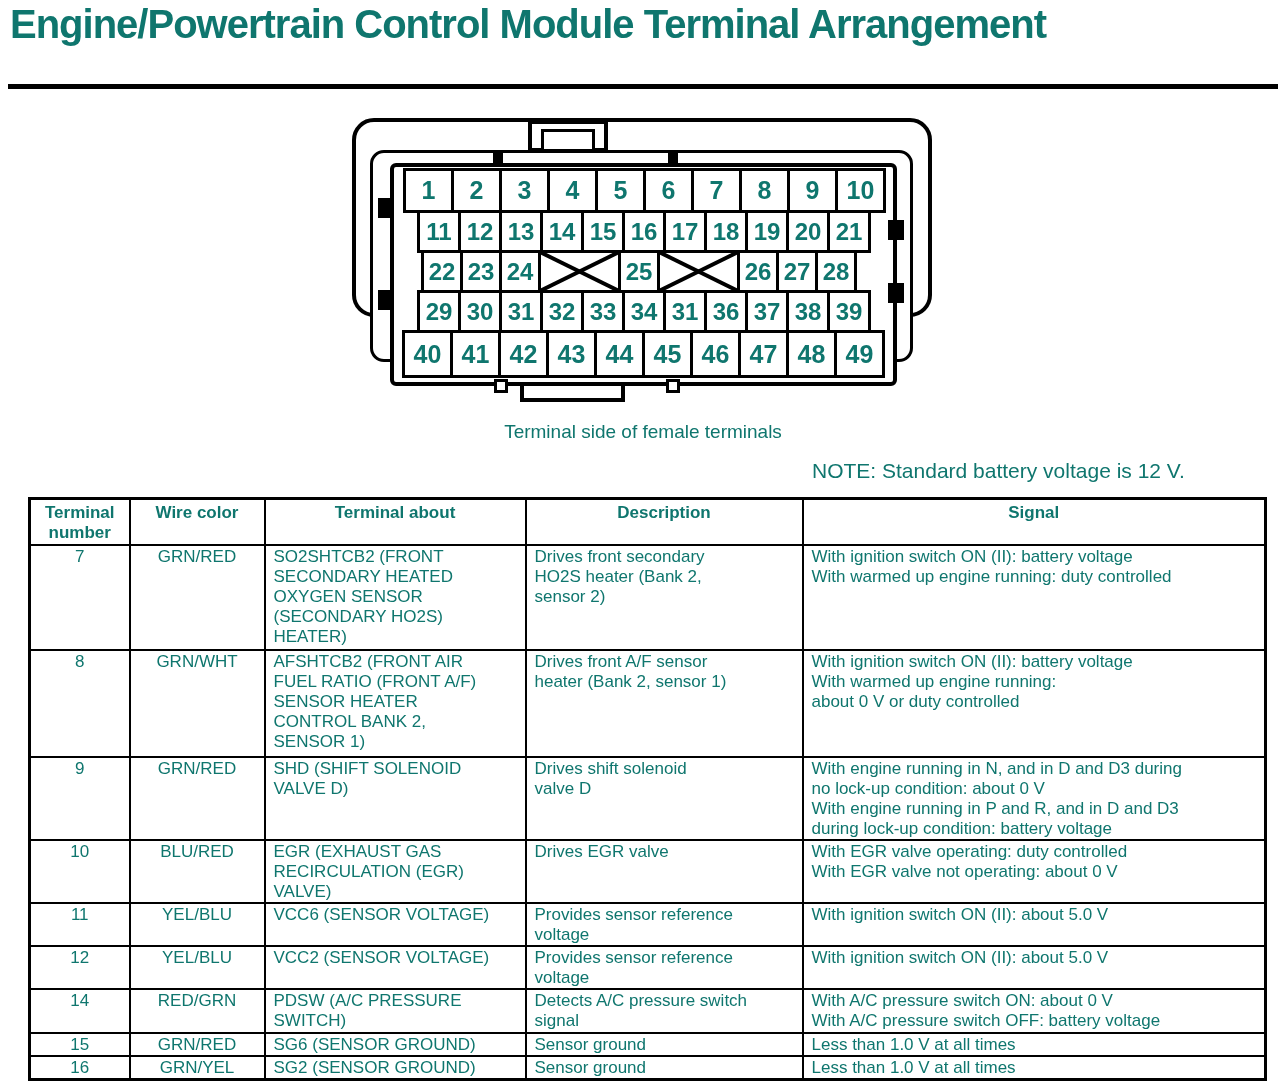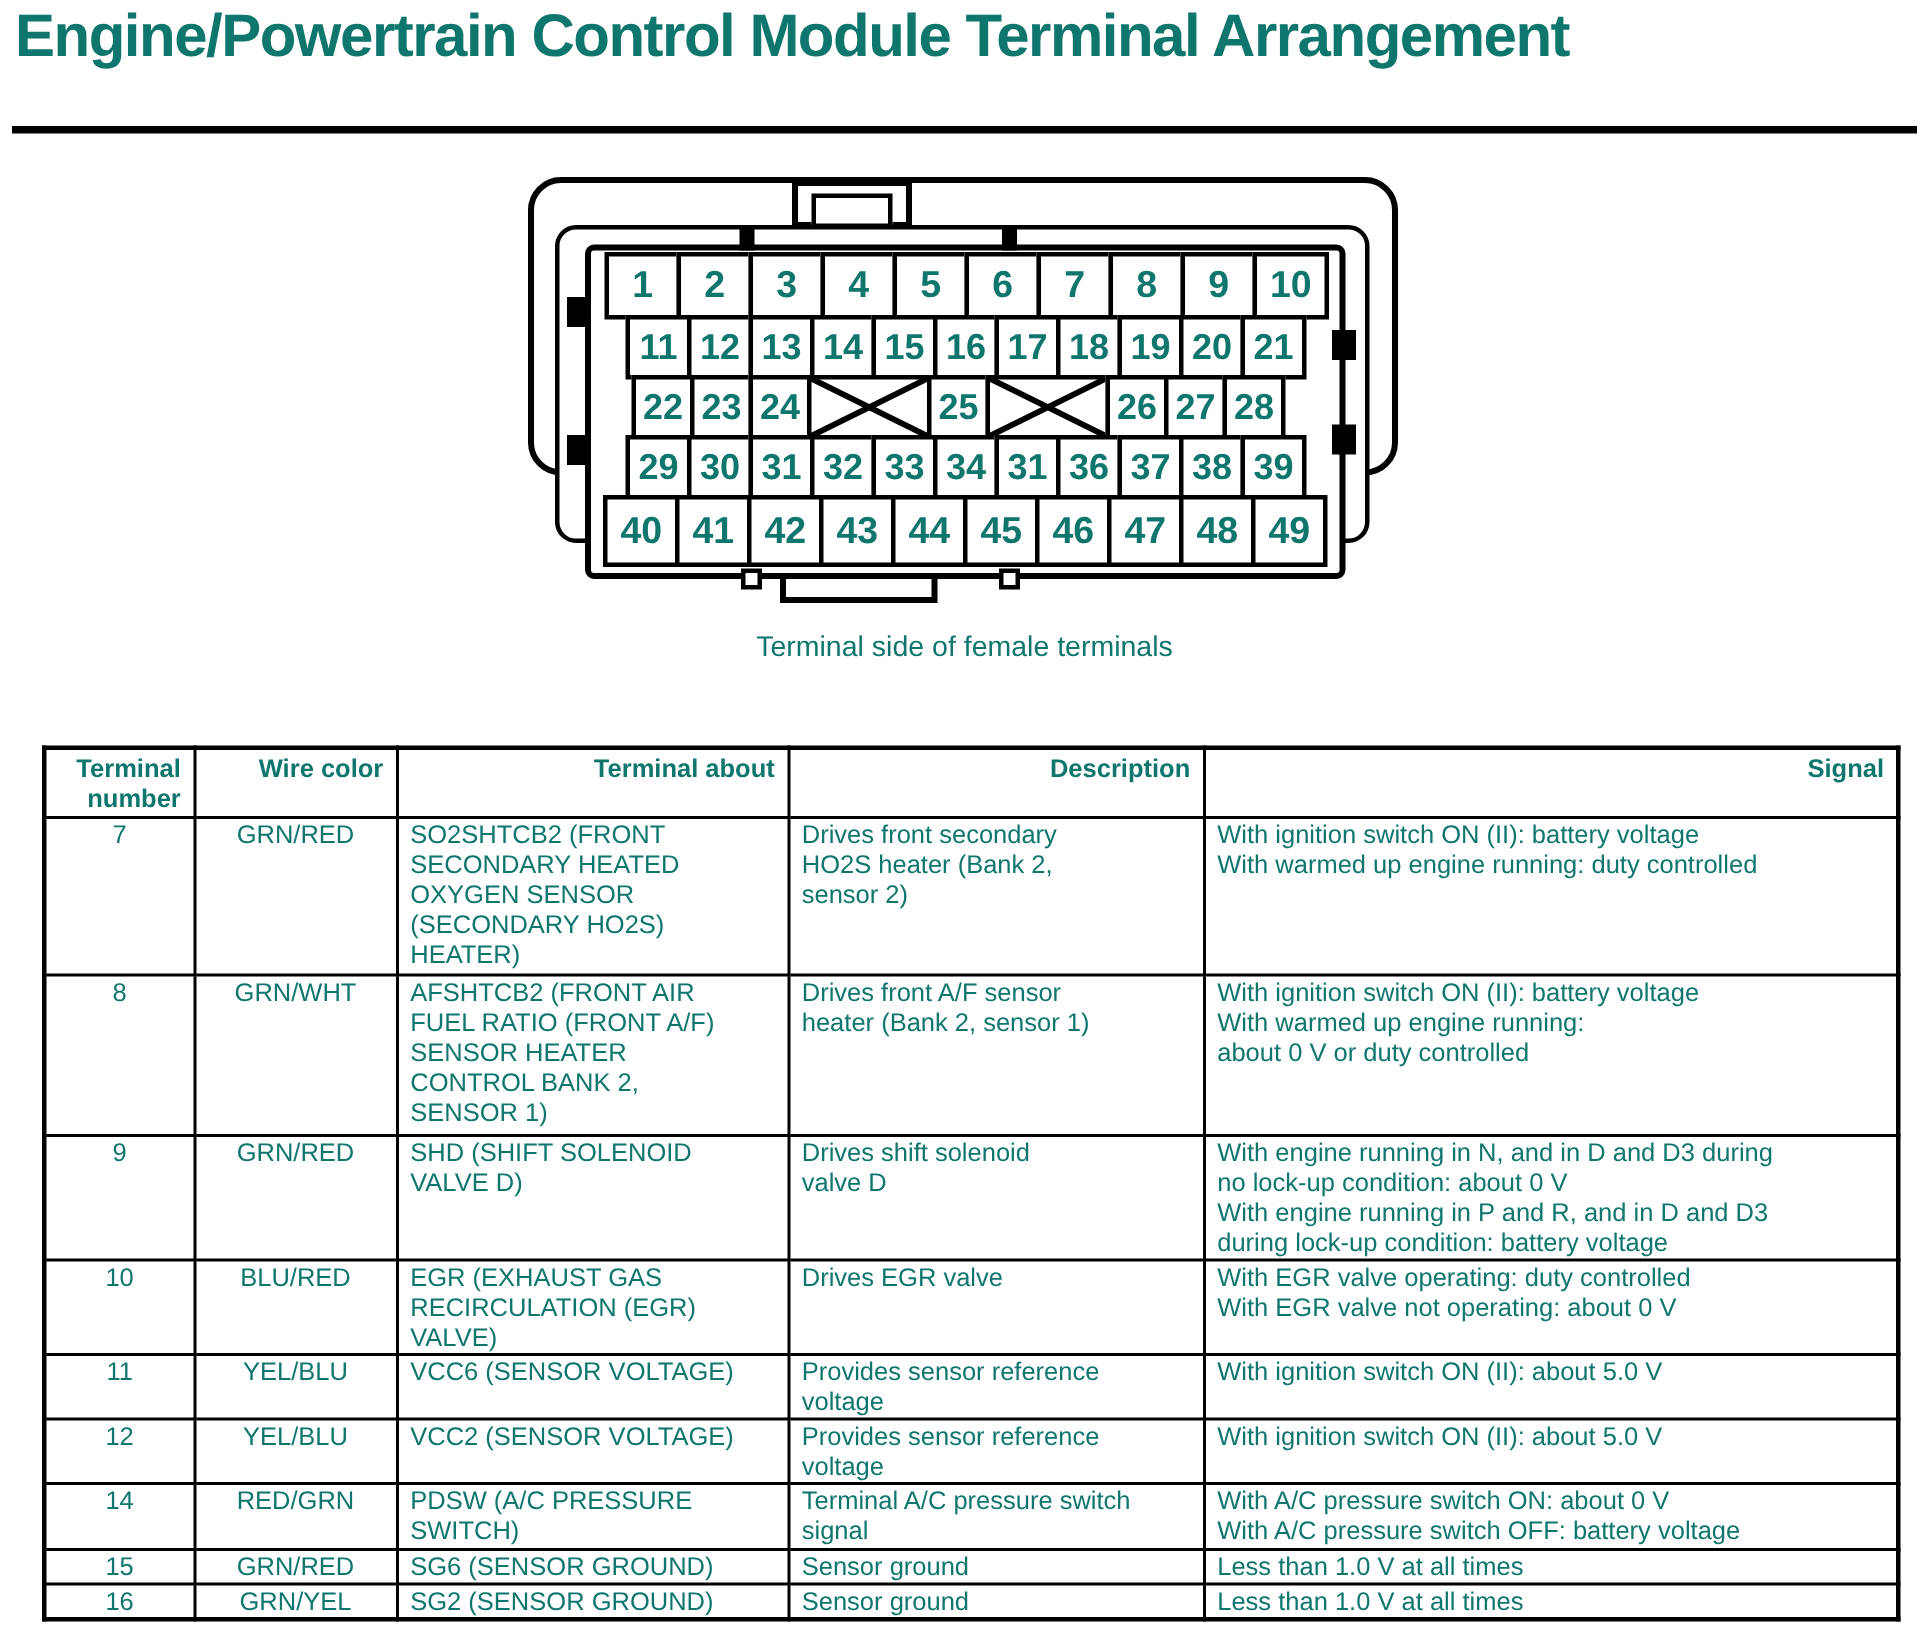--- a/index.html
+++ b/index.html
@@ -53,21 +53,21 @@
   
   table.io{
     position:absolute;left:28px;top:497px;width:1236px;
     border-collapse:collapse;table-layout:fixed;
     border:3px solid #000;font-size:17px;line-height:20px;
   }
   table.io th,table.io td{
     border:2px solid #000;vertical-align:top;white-space:pre-line;
     overflow:hidden;padding:1px 8px 0 8px;
   }
-  table.io th{font-weight:bold;text-align:right;padding-top:3px;}
+  table.io th{font-weight:bold;text-align:center;padding-top:3px;}
   table.io thead tr{height:46px;}
   col.c-term{width:100px;} col.c-wire{width:135px;} col.c-name{width:261px;}
   col.c-desc{width:277px;} col.c-sig{width:463px;}
   td.center{text-align:center;}
   tr.h7{height:105px;} tr.h8{height:107px;} tr.h9{height:83px;} tr.h10{height:63px;}
   tr.h11{height:43px;} tr.h12{height:43px;} tr.h14{height:44px;}
   tr.h15{height:22px;} tr.h16{height:22px;}
 </style>
 </head>
 <body>
@@ -163,20 +163,21 @@
         <div class="pin">45</div>
         <div class="pin">46</div>
         <div class="pin">47</div>
         <div class="pin">48</div>
         <div class="pin">49</div>
       </div>
   </div>
 
   <div class="figure-caption">Terminal side of female terminals</div>
 
+  <div class="note-text">NOTE: Standard battery voltage is 12 V.</div>
 
   <table class="io">
     <colgroup>
       <col class="c-term">
         <col class="c-wire">
         <col class="c-name">
         <col class="c-desc">
         <col class="c-sig">
     </colgroup>
     <thead>
@@ -254,21 +255,21 @@
         <td>VCC2 (SENSOR VOLTAGE)</td>
         <td>Provides sensor reference
 voltage</td>
         <td>With ignition switch ON (II): about 5.0 V</td>
       </tr>
       <tr class="h14">
         <td class="center">14</td>
         <td class="center">RED/GRN</td>
         <td>PDSW (A/C PRESSURE
 SWITCH)</td>
-        <td>Terminal A/C pressure switch
+        <td>Detects A/C pressure switch
 signal</td>
         <td>With A/C pressure switch ON: about 0 V
 With A/C pressure switch OFF: battery voltage</td>
       </tr>
       <tr class="h15">
         <td class="center">15</td>
         <td class="center">GRN/RED</td>
         <td>SG6 (SENSOR GROUND)</td>
         <td>Sensor ground</td>
         <td>Less than 1.0 V at all times</td>

